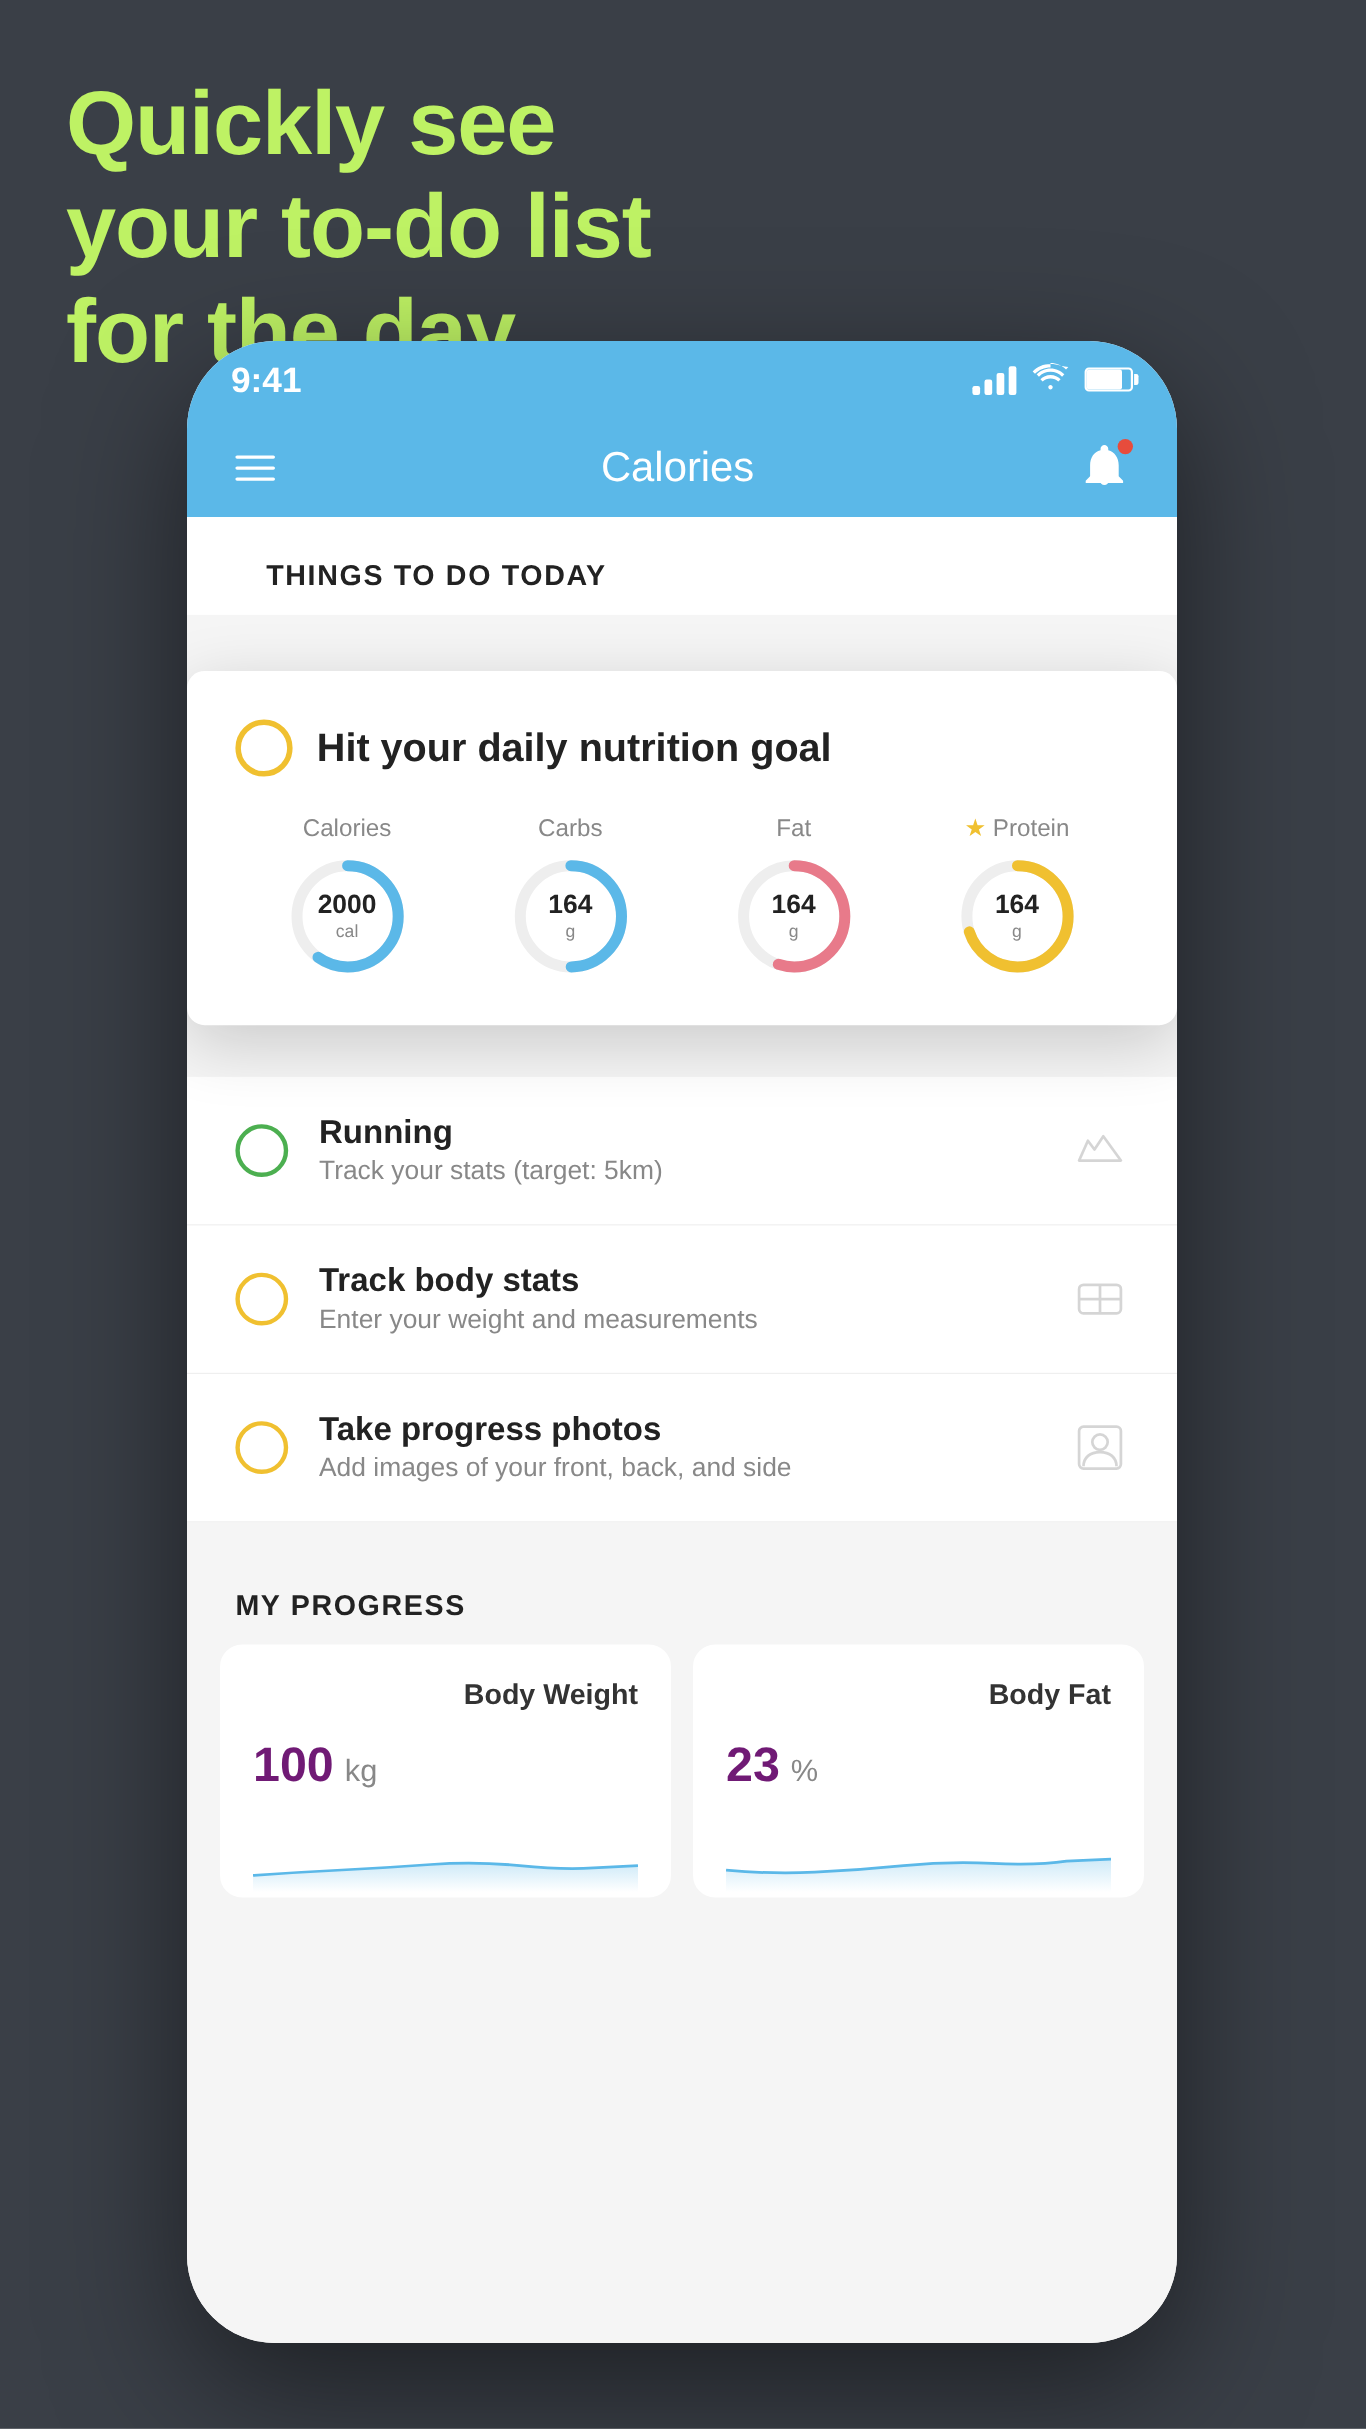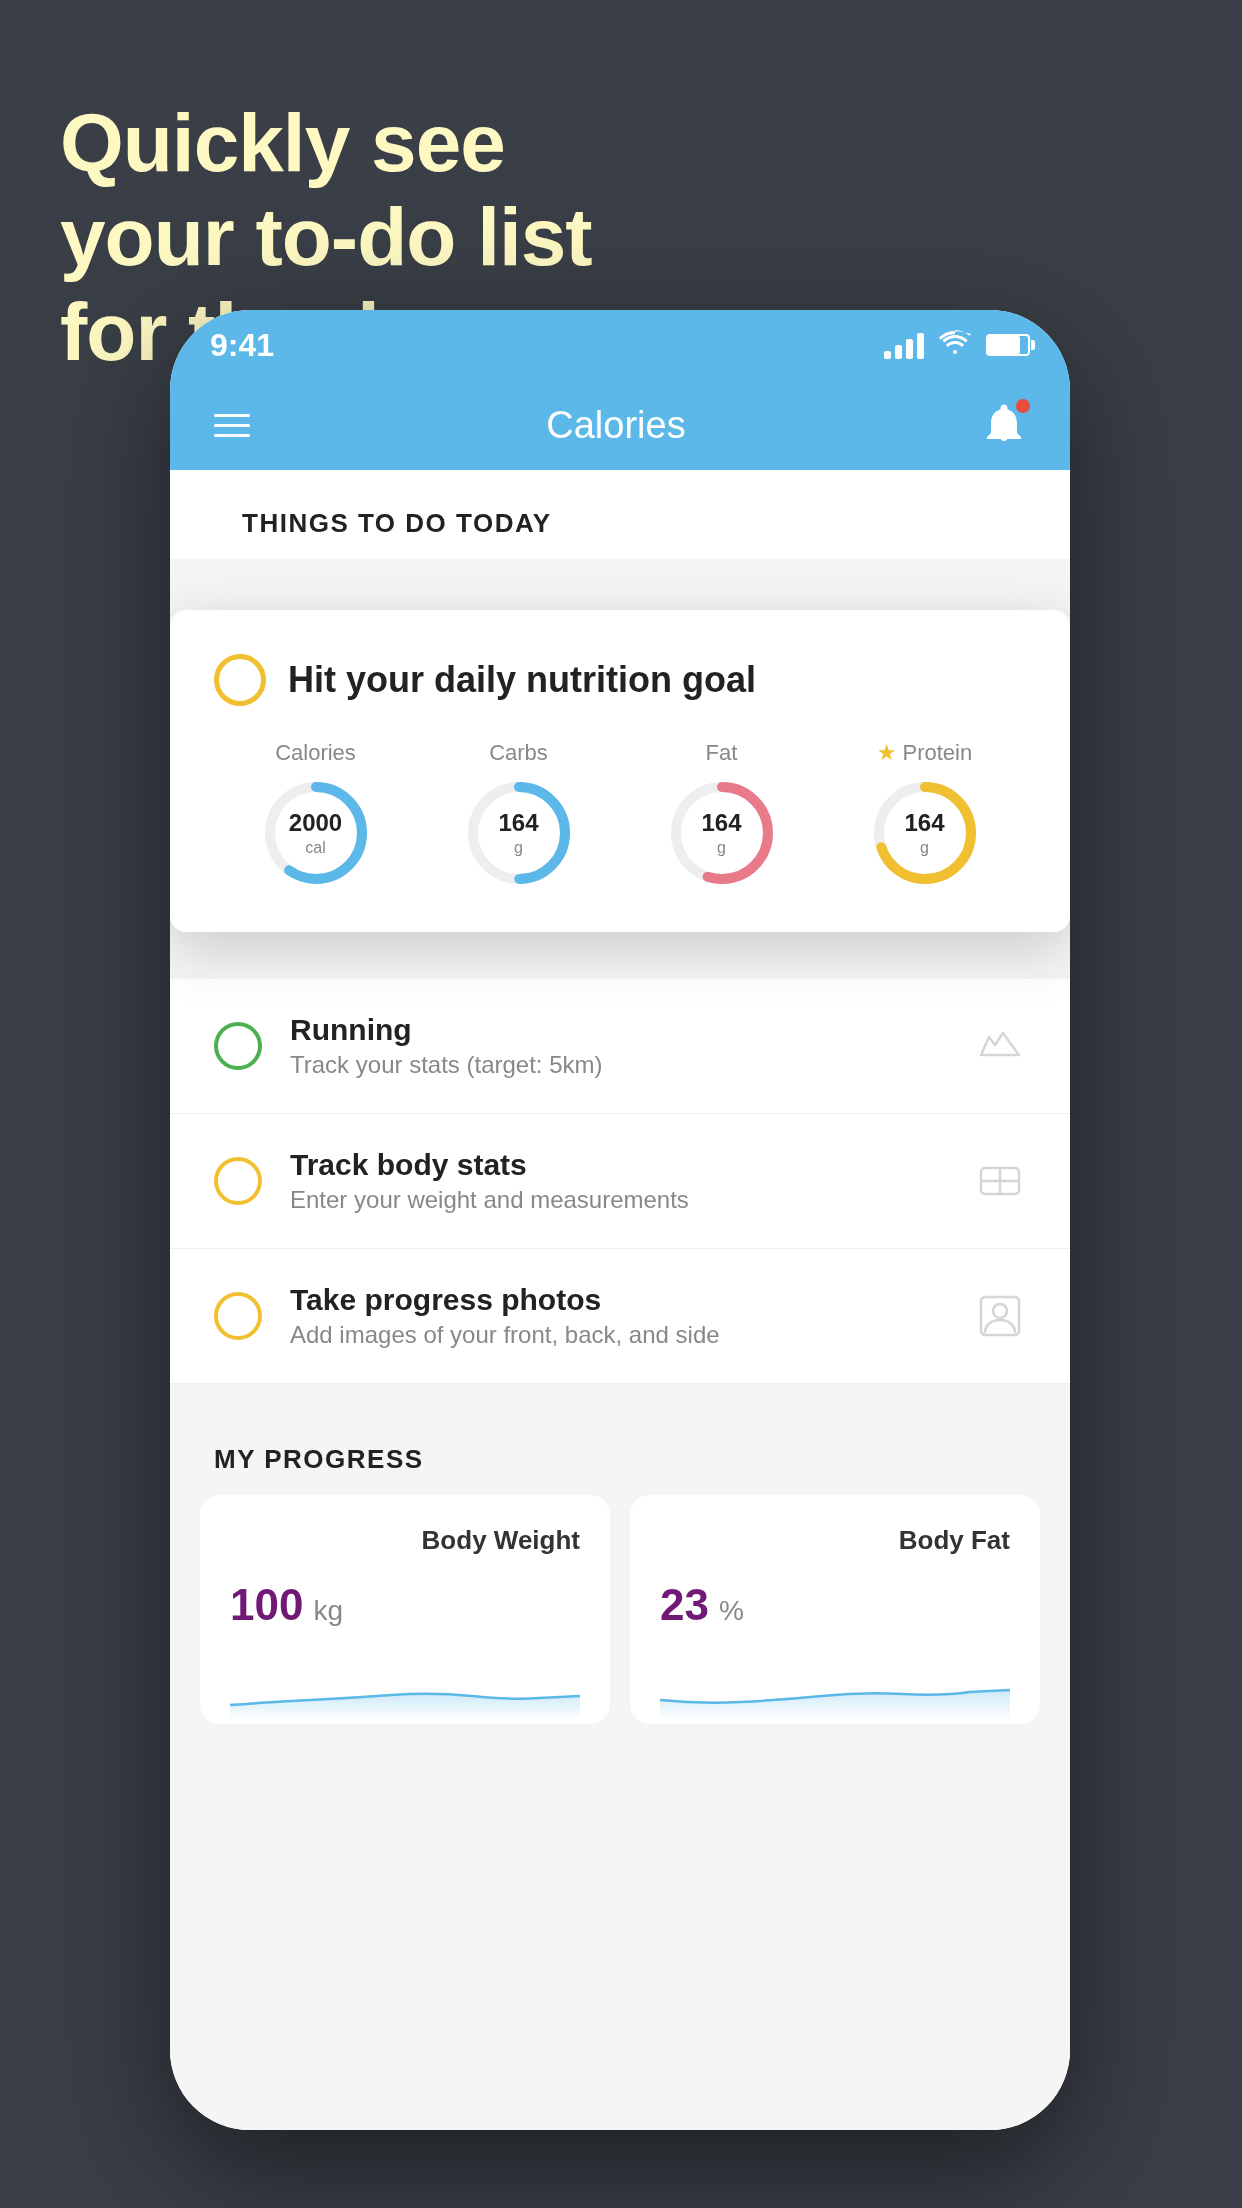--- a/index.html
+++ b/index.html
@@ -8,23 +8,23 @@
       height: 2208px;
       background: #3a3f47;
       font-family: -apple-system, BlinkMacSystemFont, 'Helvetica Neue', sans-serif;
       overflow: hidden;
       position: relative;
     }
 
     
     .headline {
       position: absolute;
-      top: 96px;
+      top: 66px;
       left: 60px;
-      color: #fef9c3;
+      color: #bef264;
       font-size: 82px;
       font-weight: 800;
       line-height: 1.15;
       letter-spacing: -1px;
     }
 
     
     .phone-frame {
       position: absolute;
       top: 310px;

